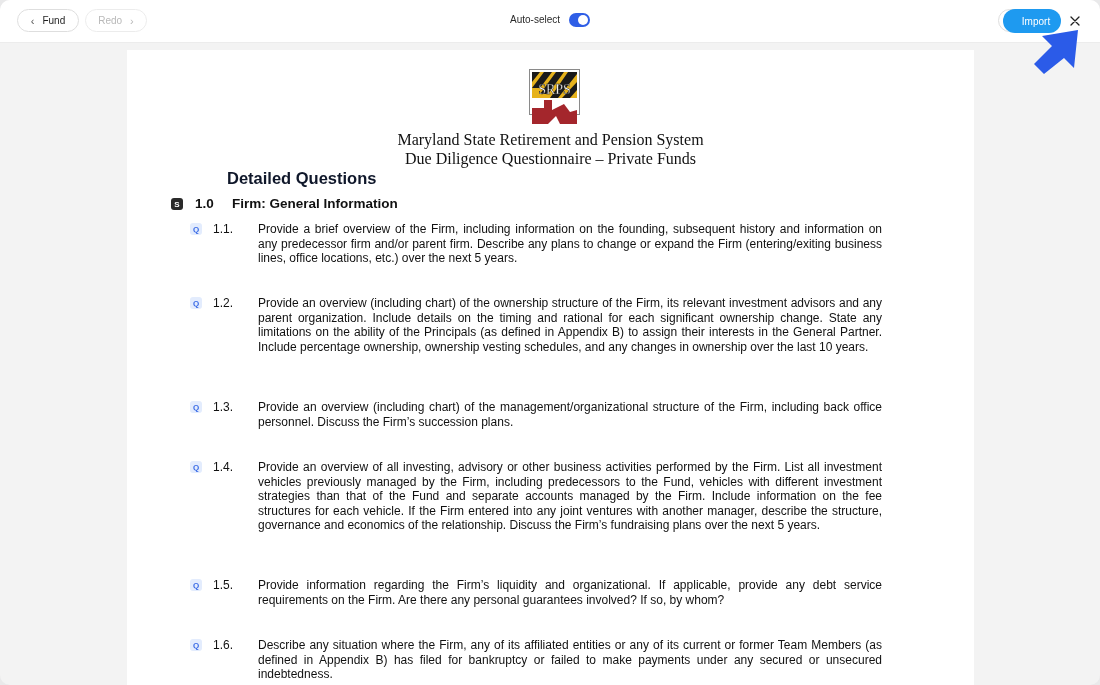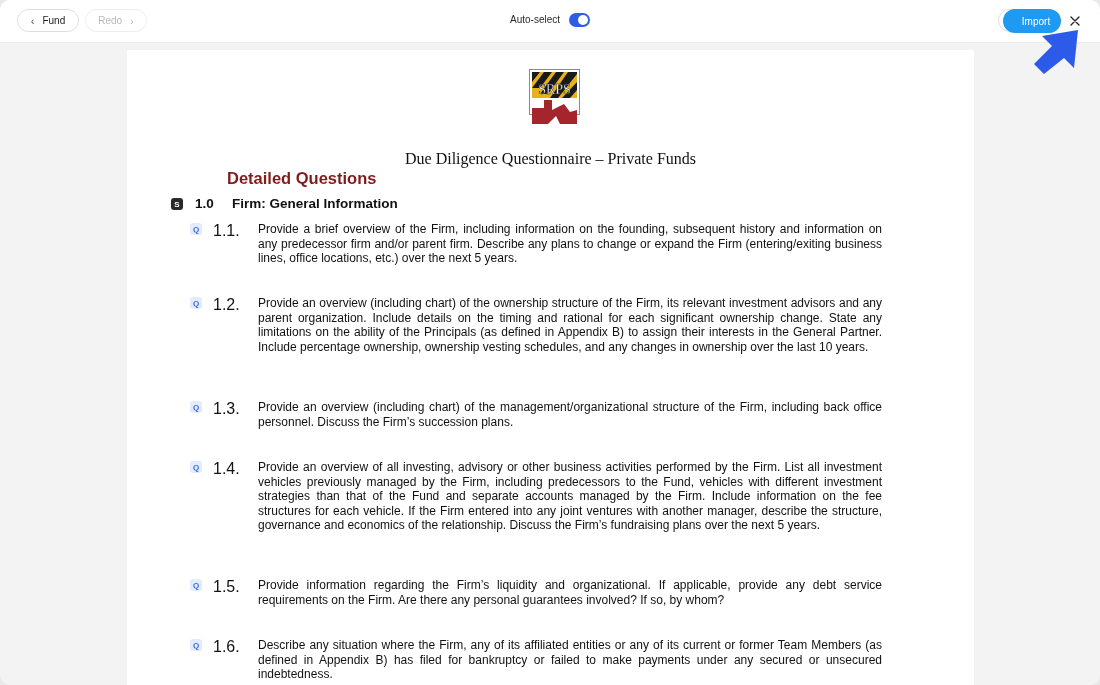--- a/index.html
+++ b/index.html
@@ -59,36 +59,36 @@
     border: 1px solid #8a8a8a; box-sizing: border-box; background: #fff; text-align: center;
   }
   .doc-title {
     position: absolute; left: 0; width: 847px; text-align: center;
     font-family: "Liberation Serif", serif; font-size: 16px; color: #111;
   }
   .t1 { top: 81px; }
   .t2 { top: 100px; }
   .detailed {
     position: absolute; left: 100px; top: 119px; font-size: 16.5px;
-    font-weight: bold; color: #7f1d1d;
+    font-weight: bold; color: #0f172a;
   }
   .sec-badge {
     position: absolute; left: 44px; top: 148px; width: 12px; height: 12px;
     border-radius: 3px; background: #2a2a2a; color: #fff; font-size: 8px;
     font-weight: bold; display: flex; align-items: center; justify-content: center;
   }
   .sec-num { position: absolute; left: 68px; top: 146px; font-size: 13.5px; font-weight: bold; color: #111; }
   .sec-title { position: absolute; left: 105px; top: 146px; font-size: 13.5px; font-weight: bold; color: #111; }
 
   .q-badge {
     position: absolute; left: 63px; width: 12px; height: 12px; border-radius: 3px;
     background: #e3ecfd; color: #3a6be6; font-size: 8px; font-weight: bold;
     display: flex; align-items: center; justify-content: center;
   }
-  .q-num { position: absolute; left: 86px; font-size: 16px; color: #111; }
+  .q-num { position: absolute; left: 86px; font-size: 12px; color: #111; }
   .q-text {
     position: absolute; left: 131px; width: 624px; font-size: 12px;
     line-height: 14.6px; color: #111; text-align: justify;
   }
 </style>
 </head>
 <body>
 
 <div class="frame">
 
@@ -125,20 +125,21 @@
   <div class="page">
     <div class="logo">
       <svg width="49" height="56" viewBox="0 0 49 56">
         <rect x="2" y="2" width="45" height="26" fill="#e6b21c"></rect>
         <path d="M2 2 L10 2 L2 12 Z M14 2 L22 2 L10 18 L2 18 Z M26 2 L34 2 L18 24 L10 24 Z M38 2 L47 2 L47 4 L28 28 L20 28 Z M47 12 L47 20 L40 28 L32 28 Z" fill="#1a1a1a"></path>
         <text x="24.5" y="24" text-anchor="middle" font-family="Liberation Serif, serif" font-size="14" fill="#fff" stroke="#222" stroke-width="0.4">SRPS</text>
         <rect x="2" y="28" width="45" height="26" fill="#ffffff"></rect>
         <path d="M2 38 L14 38 L14 30 L22 30 L22 40 L34 34 L40 42 L47 40 L47 54 L30 54 L26 46 L18 54 L2 54 Z" fill="#a4262c"></path>
       </svg>
     </div>
+    <div class="doc-title t1">Maryland State Retirement and Pension System</div>
     <div class="doc-title t2">Due Diligence Questionnaire – Private Funds</div>
     <div class="detailed">Detailed Questions</div>
 
     <div class="sec-badge">S</div>
     <div class="sec-num">1.0</div>
     <div class="sec-title">Firm: General Information</div>
 
     <div class="q-badge" style="top:173px">Q</div>
     <div class="q-num" style="top:172px">1.1.</div>
     <div class="q-text" style="top:172px">Provide a brief overview of the Firm, including information on the founding, subsequent history and information on any predecessor firm and/or parent firm. Describe any plans to change or expand the Firm (entering/exiting business lines, office locations, etc.) over the next 5 years.</div>

